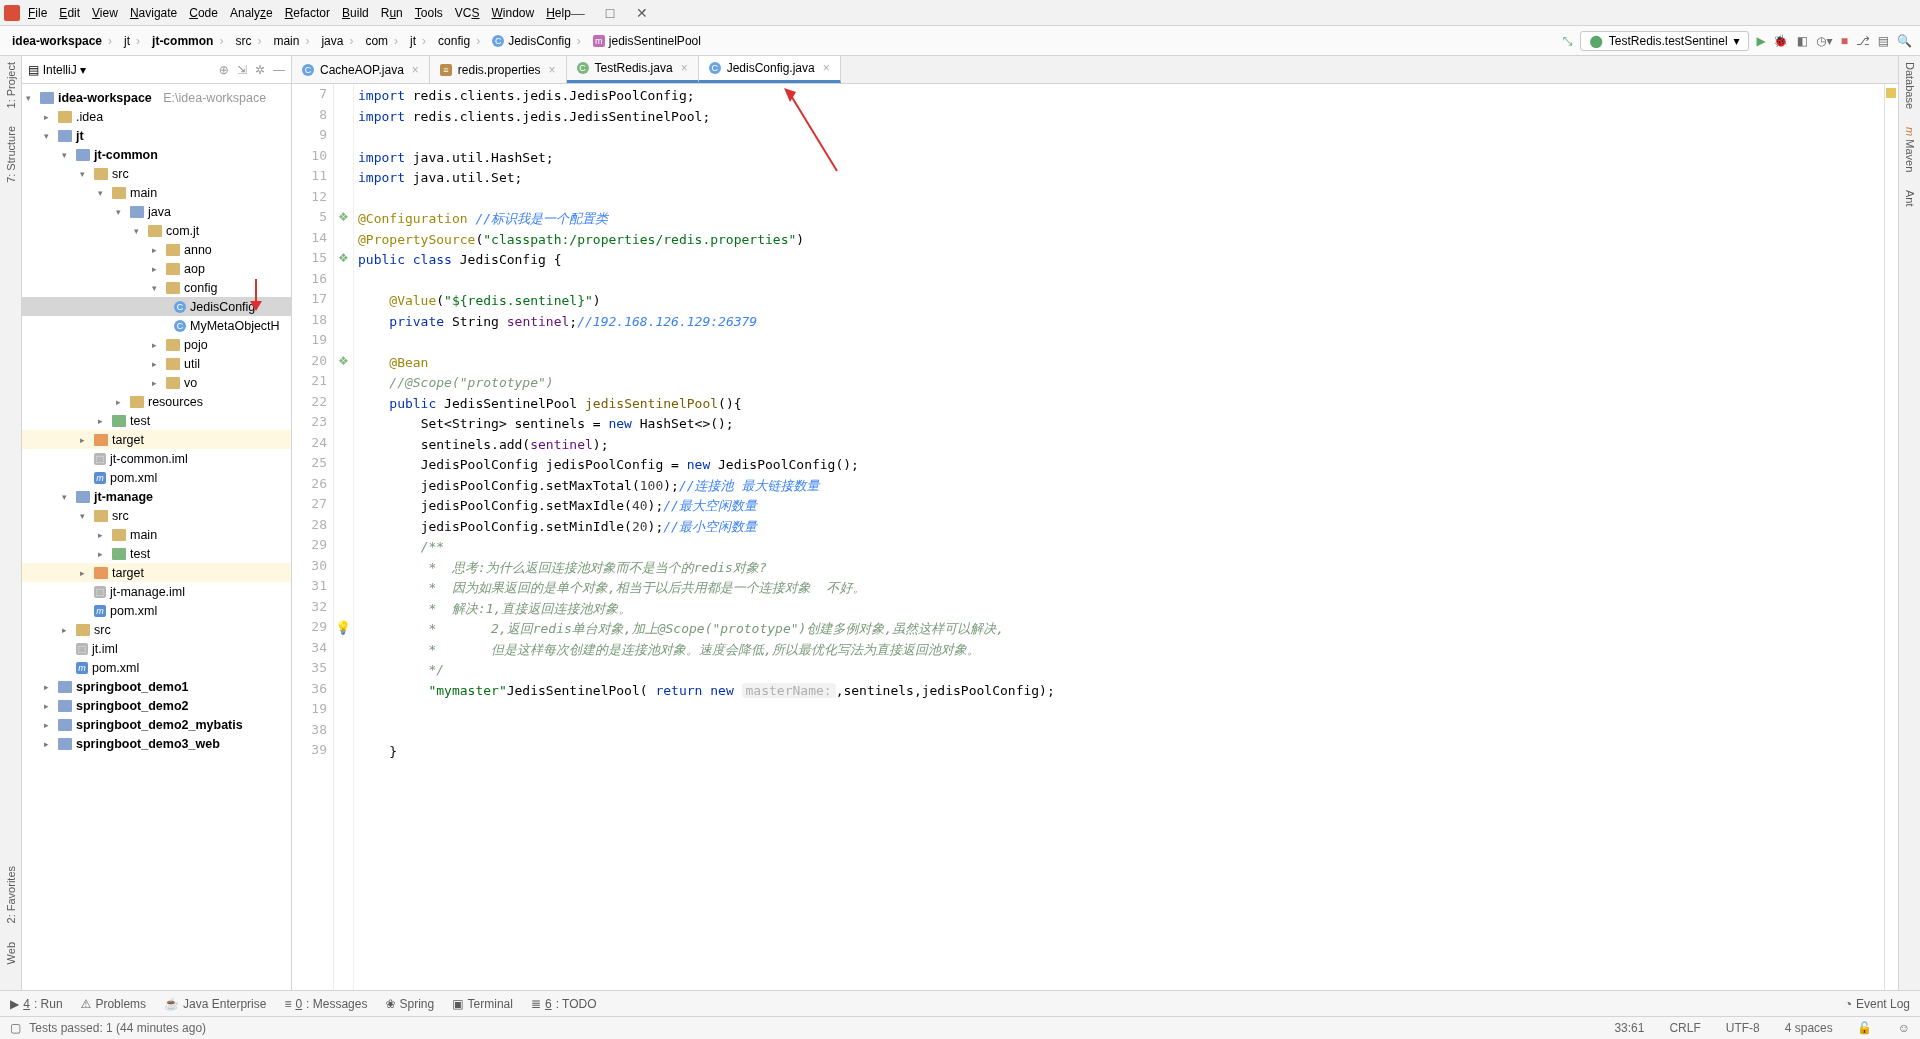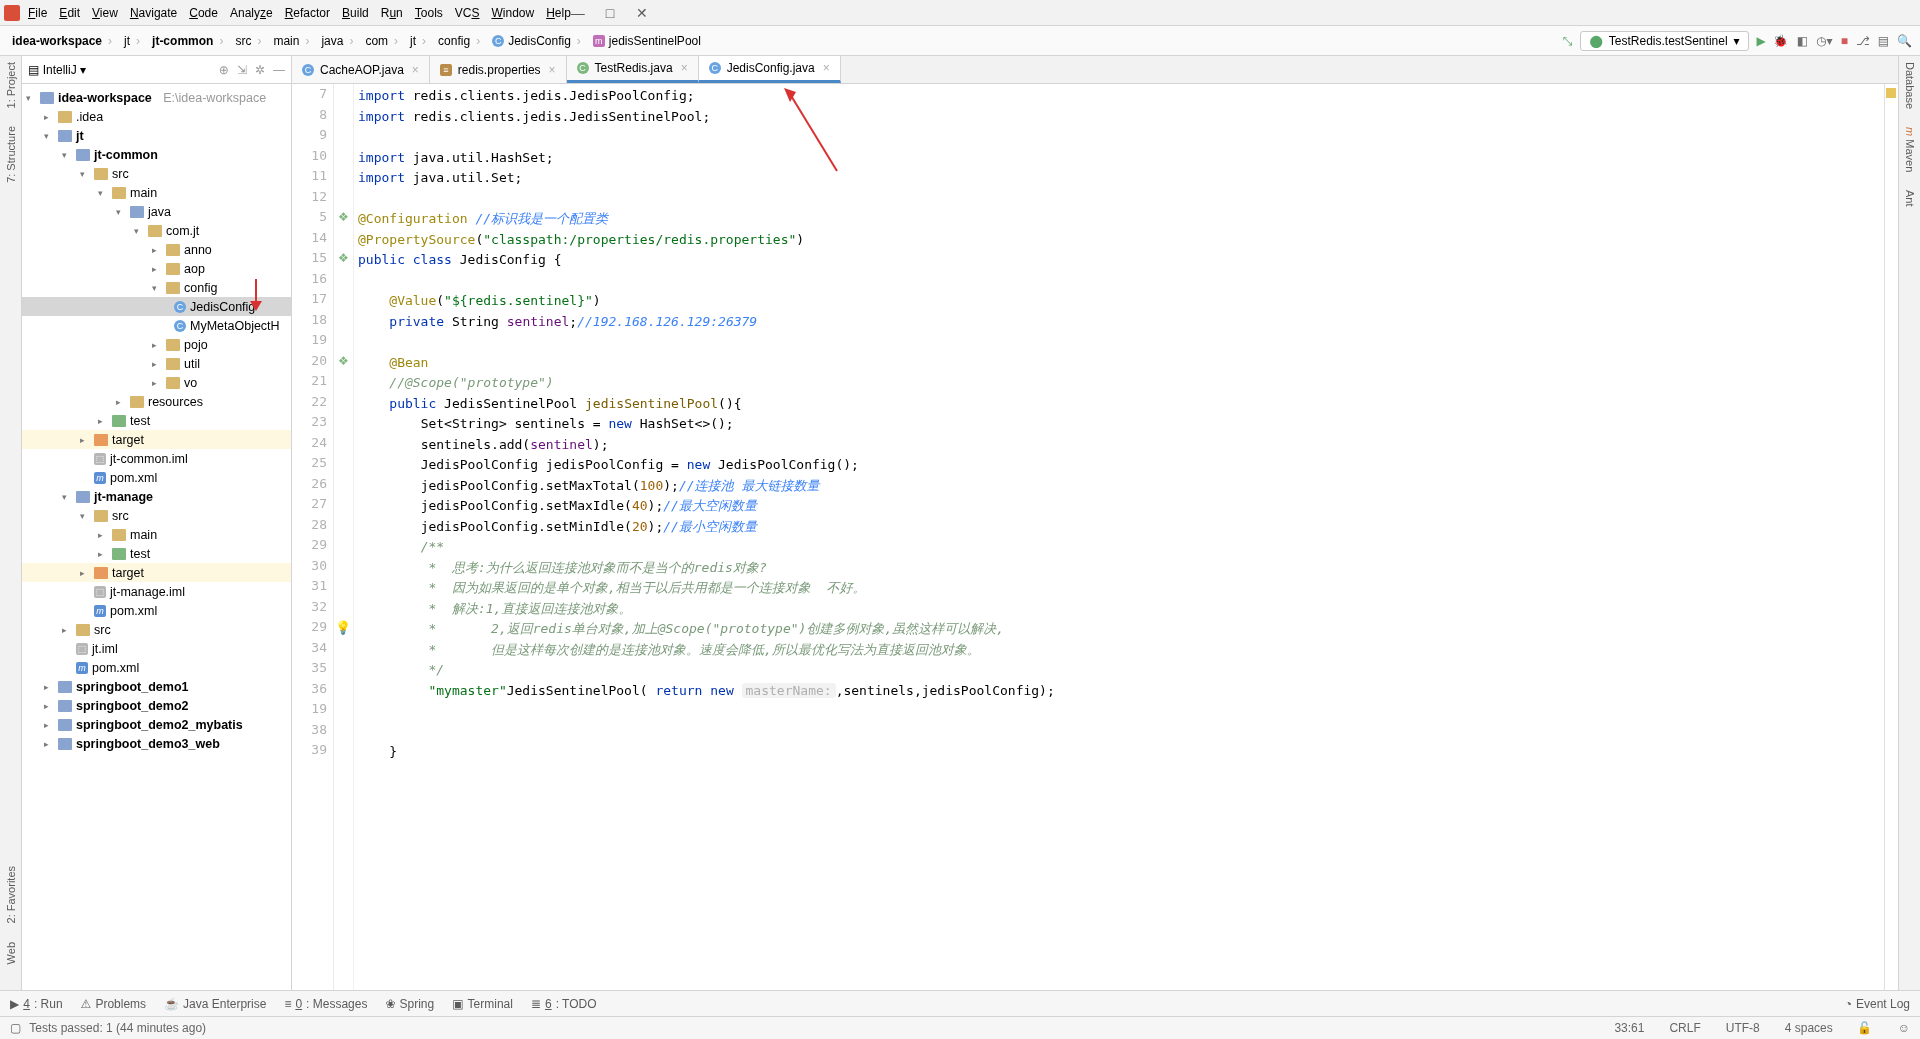--- a/index.html
+++ b/index.html
@@ -54,21 +54,21 @@
 .lnums{width:42px;background:#fff;border-right:1px solid #eaeaea;text-align:right;color:#b2b2b2;font-family:Consolas,monospace;font-size:13px;padding-top:2px}
 .lnums div{height:20.5px;padding-right:6px}
 .gut2{width:20px;background:#fff;border-right:1px solid #f0f0f0}
 .gut2 div{height:20.5px;display:flex;align-items:center;justify-content:center}
 .src{flex:1;font-family:Consolas,monospace;font-size:13px;padding:2px 0 0 4px;line-height:20.5px;white-space:pre;overflow:hidden}
 .kw{color:#0033b3}
 .str{color:#067017}
 .cm{color:#3b82f6;font-style:italic}
 .cm2{color:#7a9a7a;font-style:italic}
 .ann{color:#9e880d}
-.num{color:#a16207}
+.num{color:#404040}
 .fn{color:#7a5d00}
 .pln{color:#000}
 .pm{color:#660e7a}
 .hint{color:#b0b0b0;background:#f2f2f2;font-style:normal;padding:0 4px;border-radius:3px}
 .rmargin{width:14px;background:#fff;border-left:1px solid #e0e0e0;position:relative}
 .rmargin .wrn{position:absolute;top:4px;right:2px;width:10px;height:10px;background:#e6c65c}
 .arrow1{position:absolute;pointer-events:none}
 .bottombar{height:26px;display:flex;align-items:center;border-top:1px solid #d4d4d4;background:#f6f6f6;padding:0 10px;gap:18px;font-size:12px}
 .bottombar .itm{display:flex;align-items:center;gap:4px;color:#5b5b5b;cursor:pointer}
 .bottombar .flex{flex:1}

